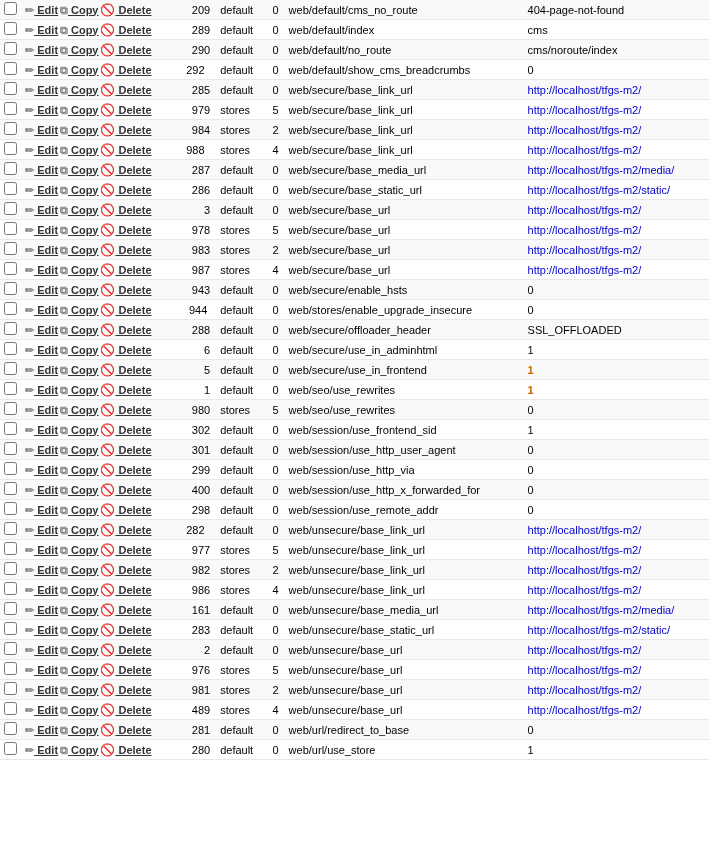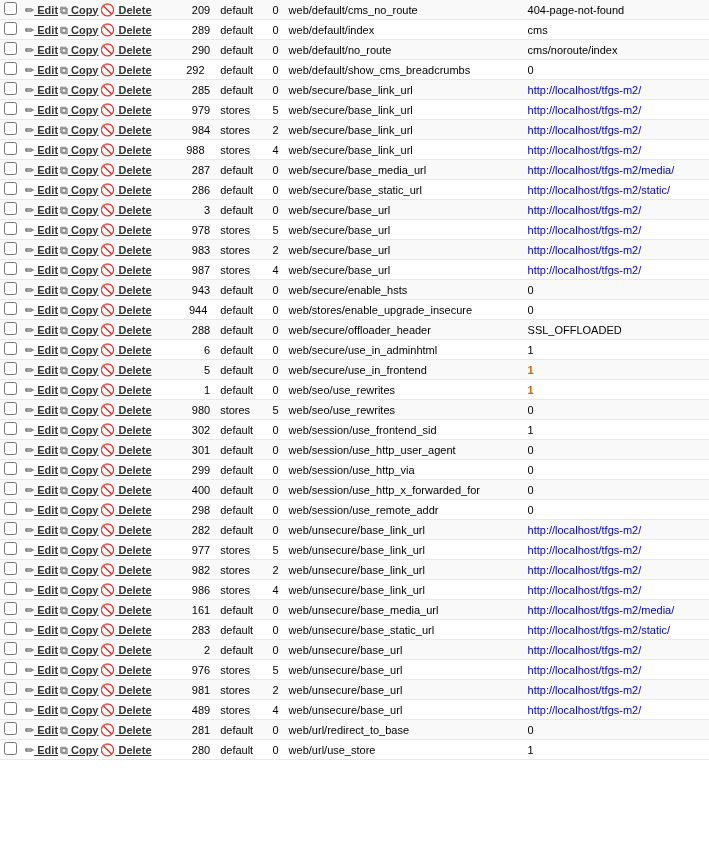--- a/index.html
+++ b/index.html
@@ -253,21 +253,21 @@
         <td class="action-cell"><span style="cursor: pointer; margin-right: 2px;"><span style="color:#888;font-size:11px;">✏</span><span style="color:#333;text-decoration:underline;font-size:11px;"> Edit</span></span><span style="cursor: pointer; margin-right: 2px;"><span style="color:#888;font-size:11px;">⧉</span><span style="color:#333;text-decoration:underline;font-size:11px;"> Copy</span></span><span style="cursor: pointer;"><span style="color:#c00;font-size:12px;">🚫</span><span style="color:#333;text-decoration:underline;font-size:11px;"> Delete</span></span></td>
         <td style="text-align: right; padding-right: 6px;">298</td>
         <td>default</td>
         <td style="text-align: right; padding-right: 6px;">0</td>
         <td>web/session/use_remote_addr</td>
         <td>0</td>
       </tr>
       <tr class="row-even">
         <td class="checkbox-cell"><input type="checkbox" style=""></td>
         <td class="action-cell"><span style="cursor: pointer; margin-right: 2px;"><span style="color:#888;font-size:11px;">✏</span><span style="color:#333;text-decoration:underline;font-size:11px;"> Edit</span></span><span style="cursor: pointer; margin-right: 2px;"><span style="color:#888;font-size:11px;">⧉</span><span style="color:#333;text-decoration:underline;font-size:11px;"> Copy</span></span><span style="cursor: pointer;"><span style="color:#c00;font-size:12px;">🚫</span><span style="color:#333;text-decoration:underline;font-size:11px;"> Delete</span></span></td>
-        <td style="text-align: right; padding-right: 6px;">282</td>
+        <td style="text-align: left; padding-right: 6px;">282</td>
         <td>default</td>
         <td style="text-align: right; padding-right: 6px;">0</td>
         <td>web/unsecure/base_link_url</td>
         <td><a href="#" class="link-value">http://localhost/tfgs-m2/</a></td>
       </tr>
       <tr class="row-odd">
         <td class="checkbox-cell"><input type="checkbox" style=""></td>
         <td class="action-cell"><span style="cursor: pointer; margin-right: 2px;"><span style="color:#888;font-size:11px;">✏</span><span style="color:#333;text-decoration:underline;font-size:11px;"> Edit</span></span><span style="cursor: pointer; margin-right: 2px;"><span style="color:#888;font-size:11px;">⧉</span><span style="color:#333;text-decoration:underline;font-size:11px;"> Copy</span></span><span style="cursor: pointer;"><span style="color:#c00;font-size:12px;">🚫</span><span style="color:#333;text-decoration:underline;font-size:11px;"> Delete</span></span></td>
         <td style="text-align: right; padding-right: 6px;">977</td>
         <td>stores</td>

